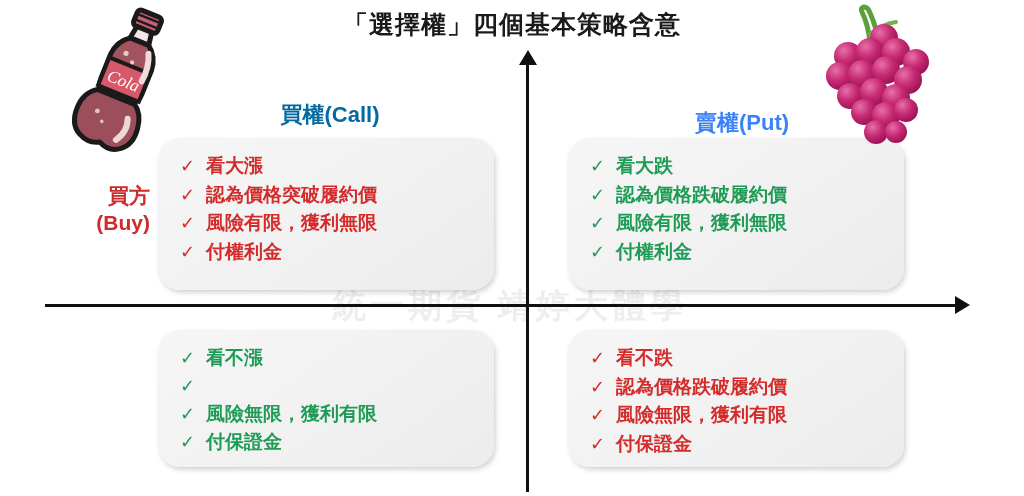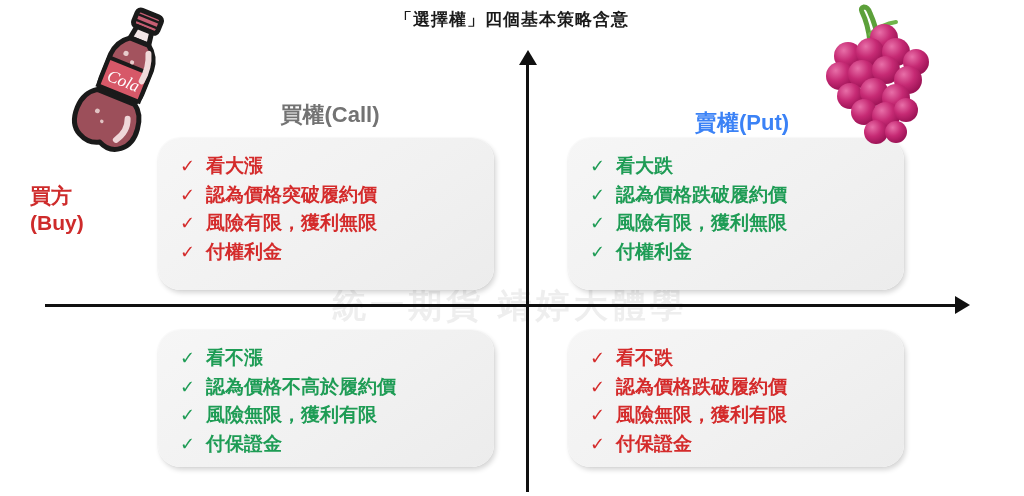--- a/index.html
+++ b/index.html
@@ -19,21 +19,21 @@
     overflow: hidden;
   }
 
   
   #page-title {
     position: absolute;
     left: 0;
     top: 8px;
     width: 1024px;
     text-align: center;
-    font-size: 17px;
+    font-size: 25px;
     font-weight: bold;
     color: #1a1a1a;
     letter-spacing: 1px;
     white-space: nowrap;
   }
 
   
   .axis-h-line {
     position: absolute;
     left: 45px;
@@ -85,30 +85,30 @@
   }
 
   
   .col-header {
     position: absolute;
     font-size: 22px;
     font-weight: bold;
     white-space: nowrap;
     text-align: center;
   }
-  #col-header-call { left: 180px; top: 100px; width: 300px; color: #737373; }
+  #col-header-call { left: 180px; top: 100px; width: 300px; color: #0369a1; }
   #col-header-put  { left: 592px; top: 108px; width: 300px; color: #3b82f6; }
 
   
   .row-label {
     position: absolute;
     font-size: 21px;
     font-weight: bold;
     line-height: 1.28;
-    text-align: left;
+    text-align: right;
     white-space: nowrap;
   }
   #row-label-buy  { left: 30px; top: 183px; width: 120px; color: #CE2B2B; }
   #row-label-sell { left: 30px; top: 368px; width: 120px; color: #18A05A; }
 
   
   .card {
     position: absolute;
     border-radius: 22px;
     background: linear-gradient(145deg, #f6f6f6 0%, #f1f1f1 55%, #ececec 100%);
@@ -227,21 +227,20 @@
   </div>
 
   <div class="card theme-green" id="card-sell-call">
     <ul class="bullet-list">
       <li class="bullet-item">
         <span class="check-icon">✓</span>
         <span class="bullet-text">看不漲</span>
       </li>
       <li class="bullet-item">
         <span class="check-icon">✓</span>
-        <span class="bullet-text">認為價格不高於履約價</span>
       </li>
       <li class="bullet-item">
         <span class="check-icon">✓</span>
         <span class="bullet-text">風險無限，獲利有限</span>
       </li>
       <li class="bullet-item">
         <span class="check-icon">✓</span>
         <span class="bullet-text">付保證金</span>
       </li>
     </ul>

